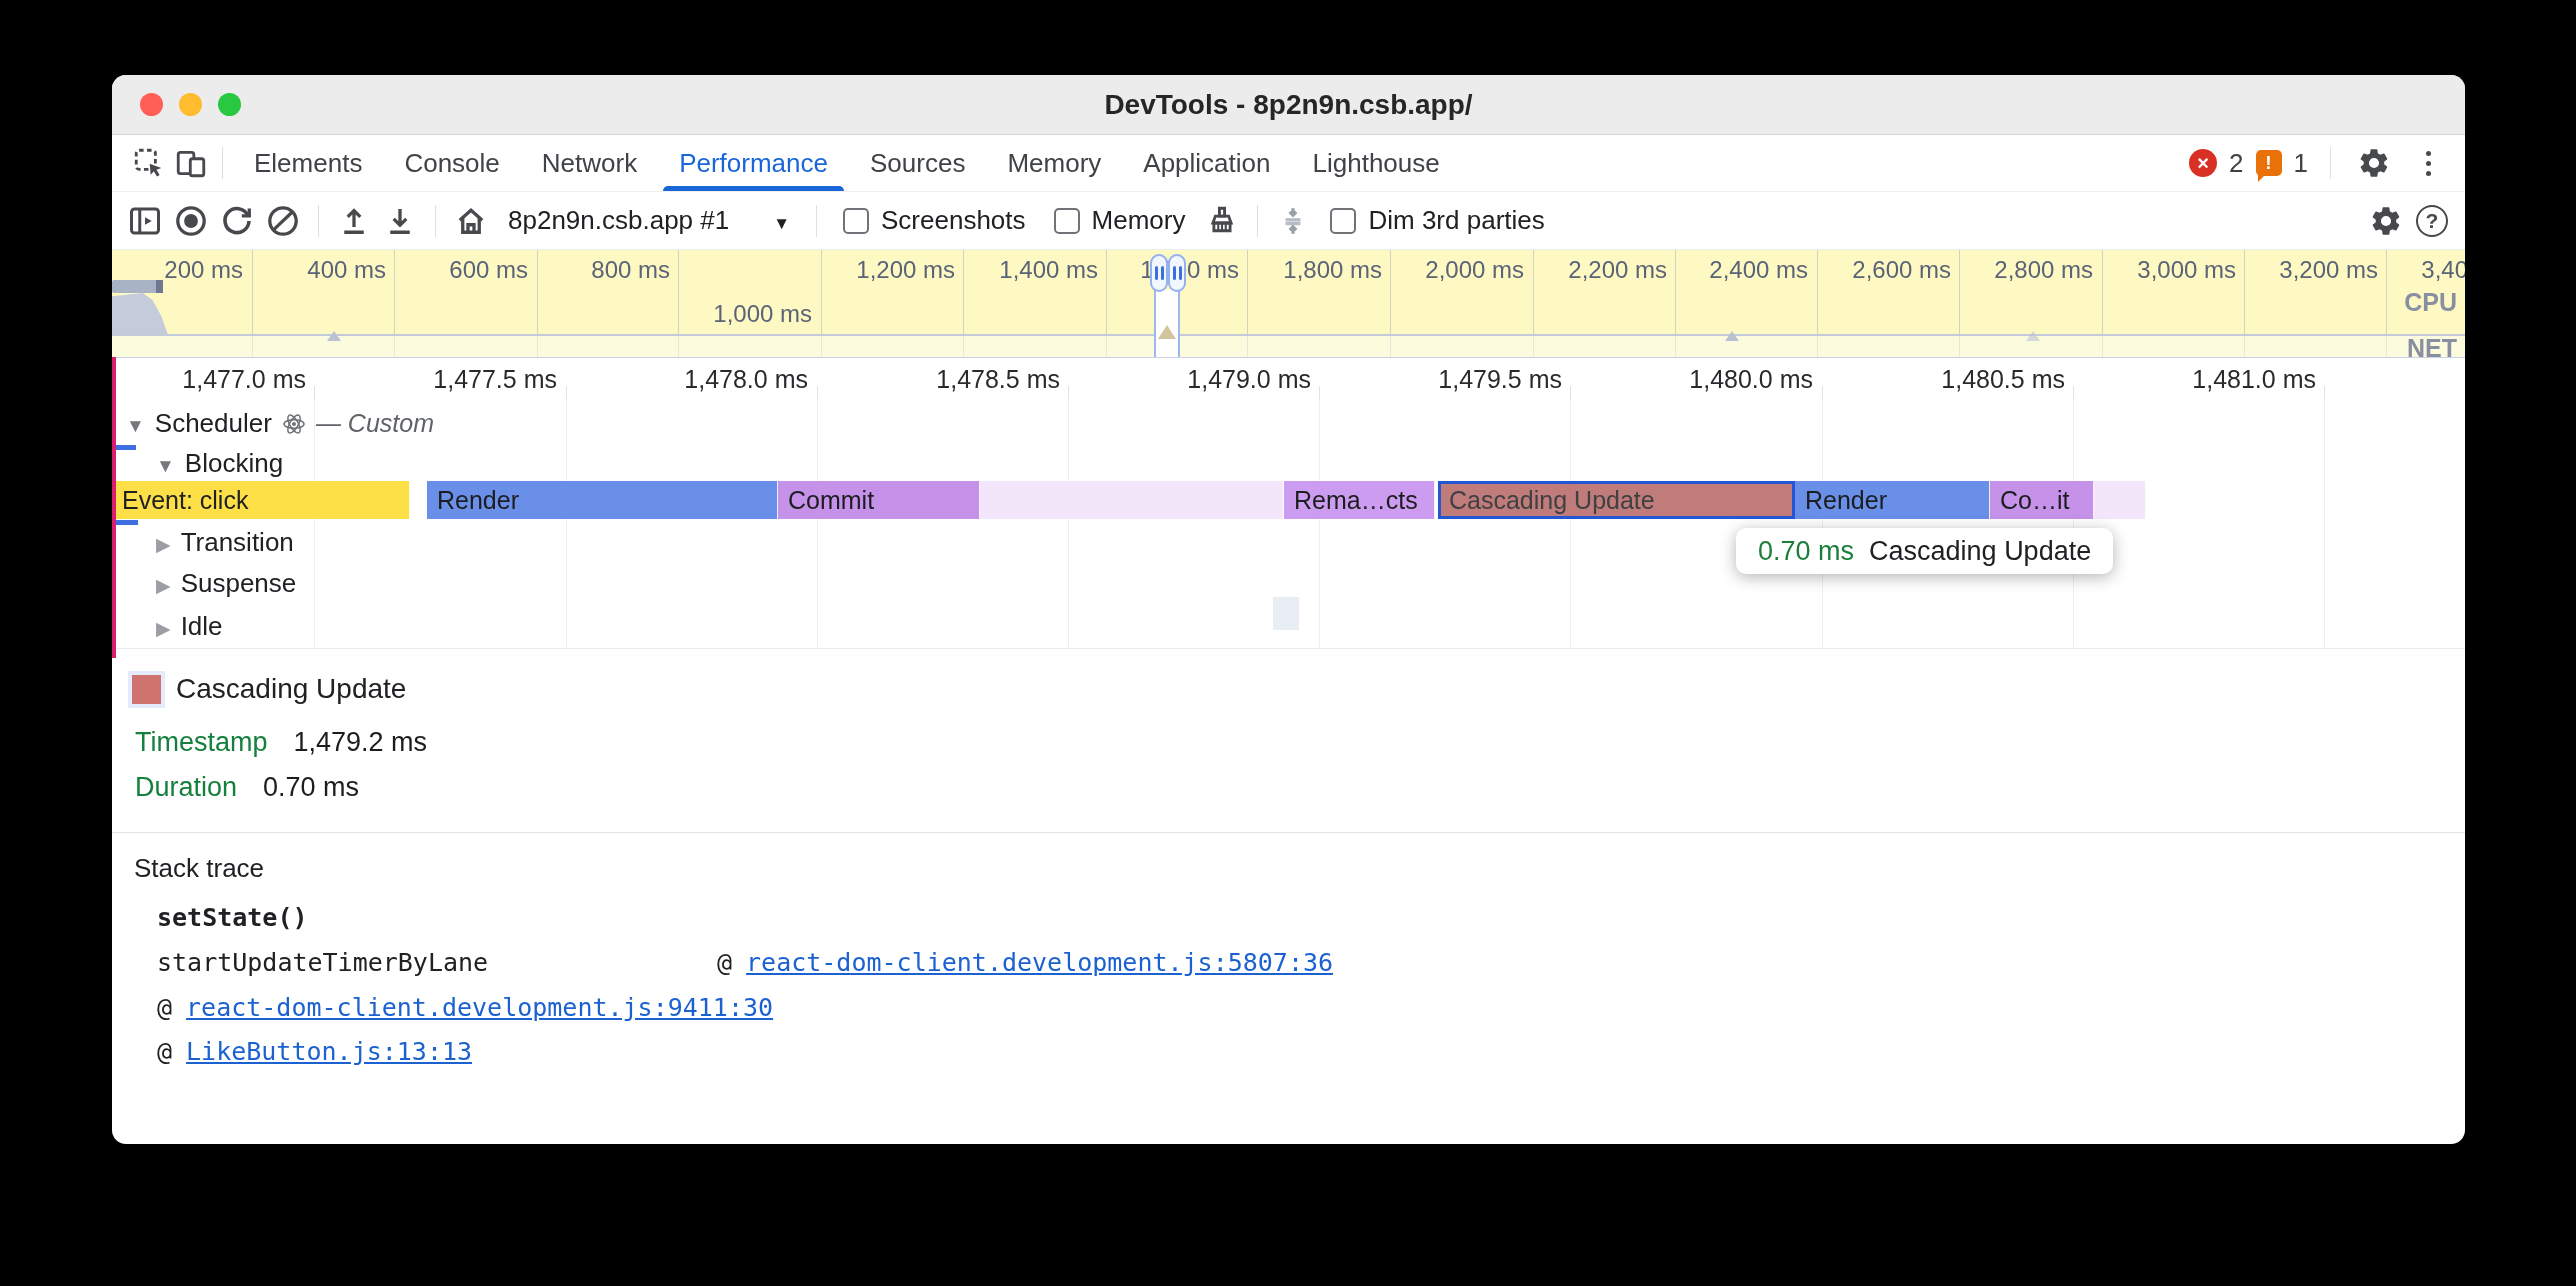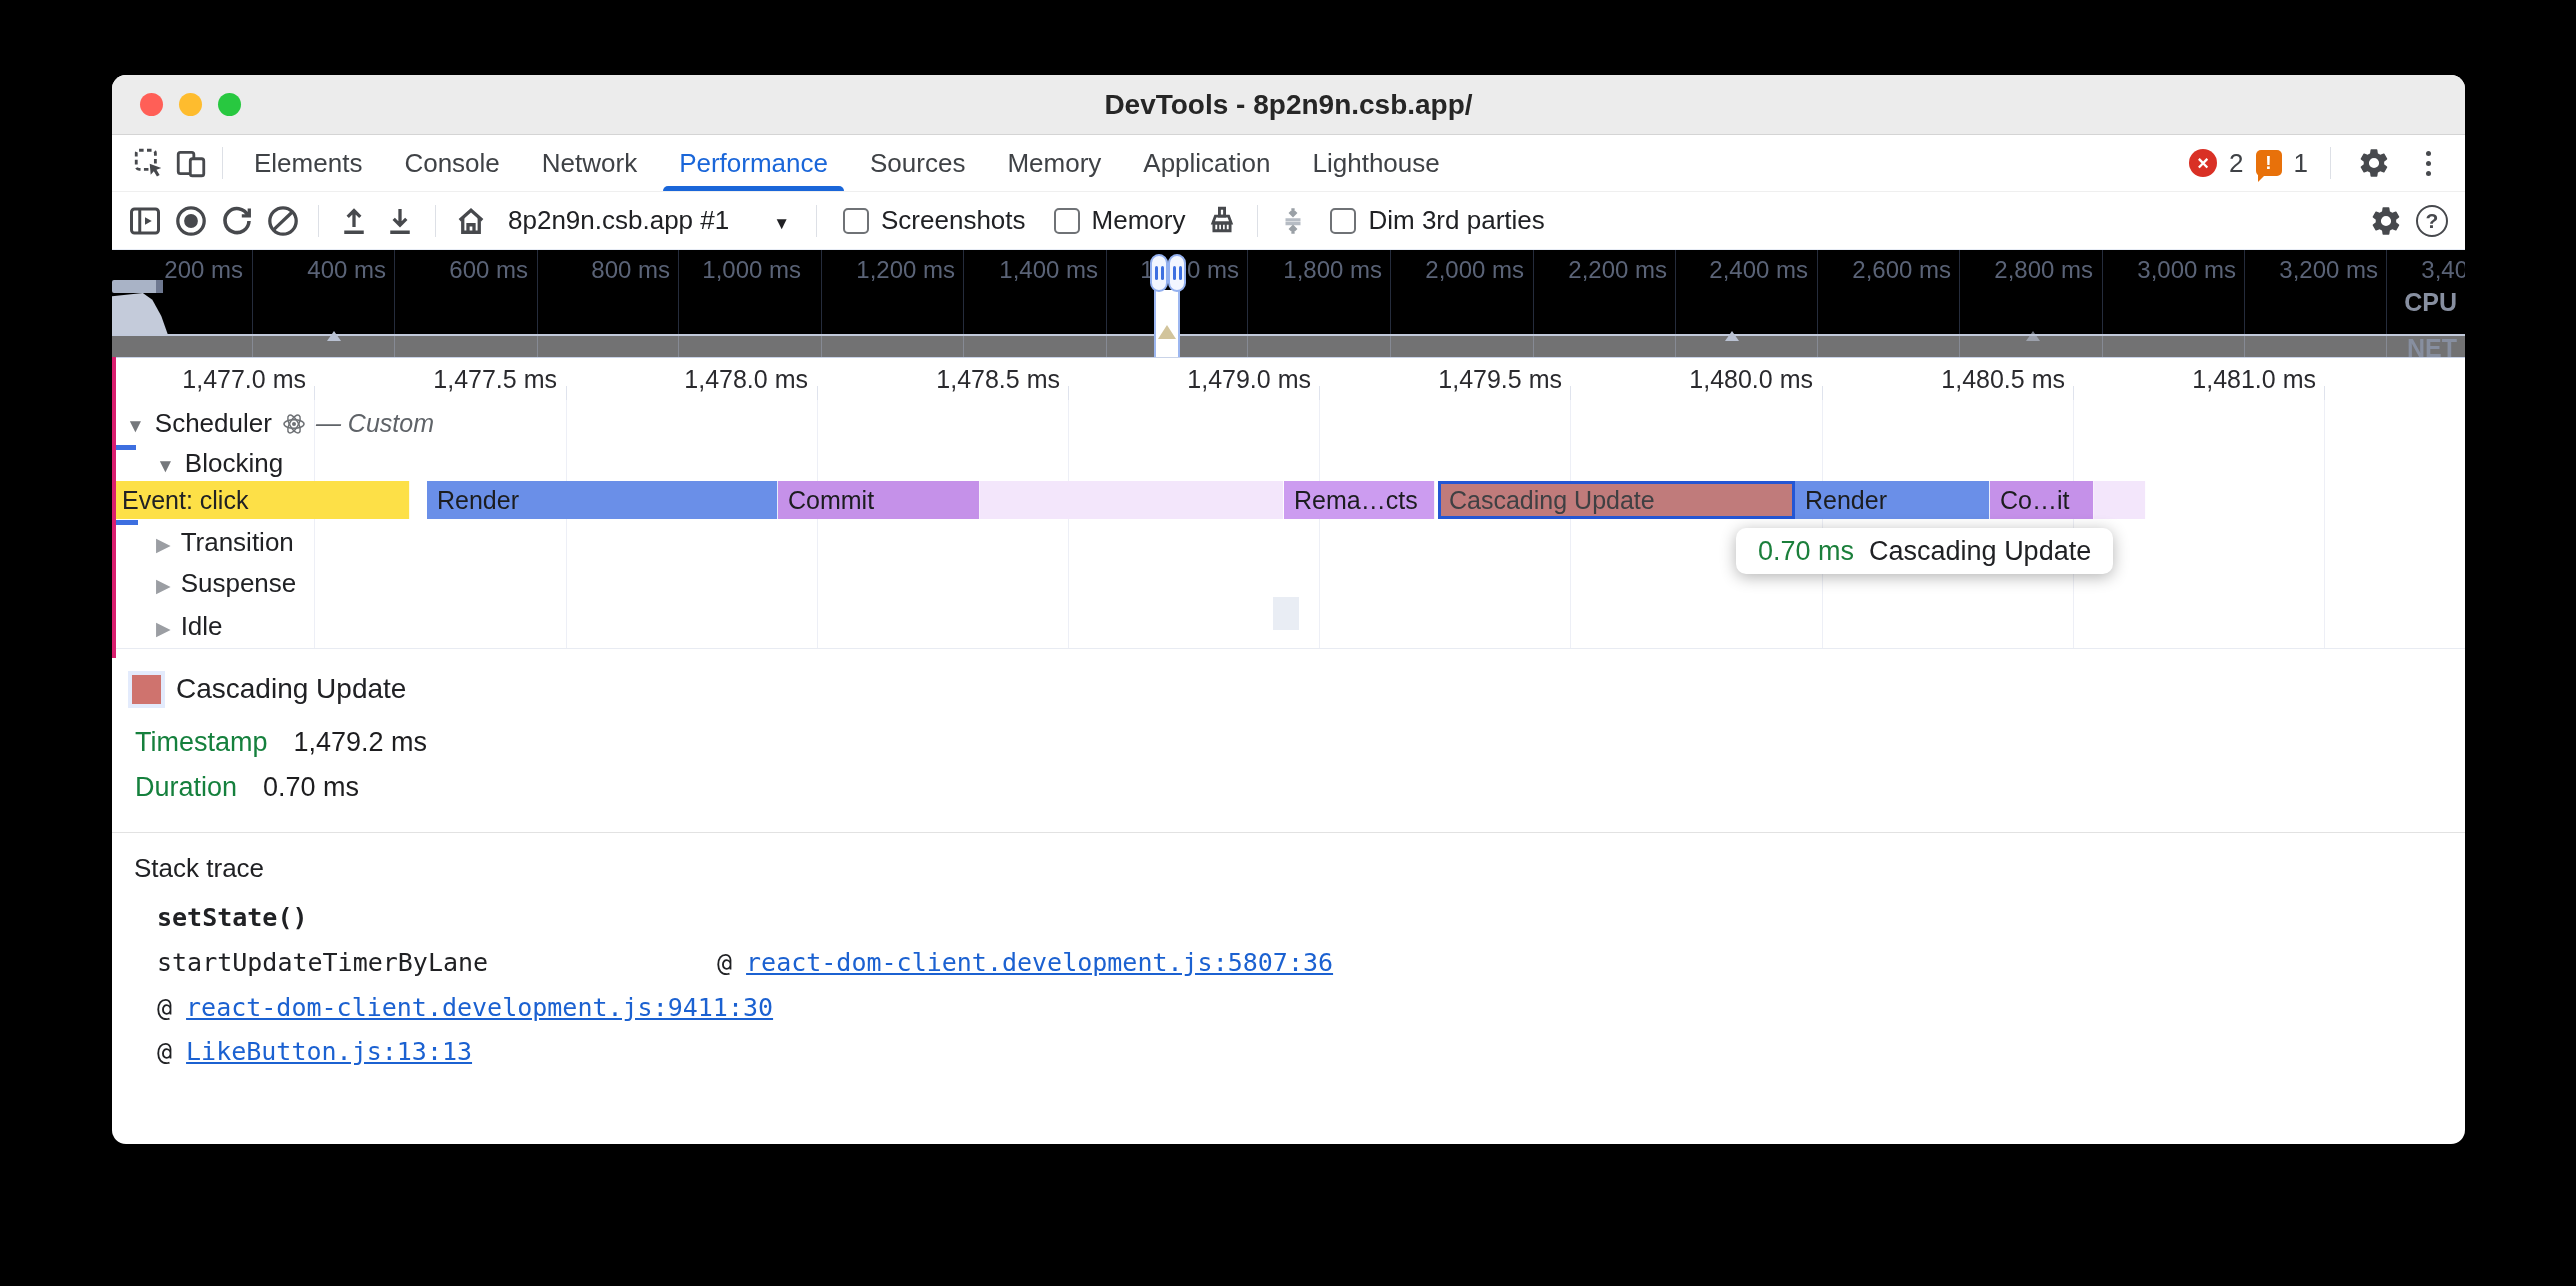--- a/index.html
+++ b/index.html
@@ -36,21 +36,21 @@
   
   .toolbar{height:58px;display:flex;align-items:center;padding:0 12px;gap:4px;background:#fff;border-bottom:1px solid #e7ecf5;}
   .profile-select{display:flex;align-items:center;font-size:26px;color:#202124;padding:0 12px;gap:44px;}
   .caret::before{content:"▼";font-size:17px;color:#202124;}
   .chkgrp{display:flex;align-items:center;margin:0 12px;gap:12px;}
   .chk{width:26px;height:26px;border:2.5px solid #6f7276;border-radius:5px;background:#fff;flex:none;}
   .chk-label{font-size:26px;color:#202124;white-space:nowrap;}
   .spacer{flex:1;}
 
   
-  .overview{position:relative;height:108px;background:#000000;border-bottom:1px solid #c9d3e8;overflow:hidden;}
+  .overview{position:relative;height:108px;background:#fef9c3;border-bottom:1px solid #c9d3e8;overflow:hidden;}
   .ov-line{position:absolute;top:0;bottom:0;width:1px;background:rgba(115,138,186,.32);}
   .ov-label{position:absolute;top:6px;width:199px;text-align:right;font-size:24px;color:#5a6377;z-index:1;}
   .ov-netbar{position:absolute;left:0;top:30px;width:50px;height:13px;background:#a9b3c6;border-radius:2px;}
   .ov-nettick{position:absolute;left:44px;top:30px;width:7px;height:13px;background:#6e7890;}
   .cpu-blob{position:absolute;left:0;top:43px;width:56px;height:42px;background:#c4cbda;clip-path:polygon(0 100%,0 8%,55% 0,72% 16%,88% 55%,100% 100%);}
   .ov-base{position:absolute;left:0;right:0;top:84px;height:2px;background:#c2cadb;}
   .ov-netlane{position:absolute;left:0;right:0;top:86px;bottom:0;background:rgba(252,253,255,.45);}
   .bump{position:absolute;top:74px;width:0;height:0;border:7px solid transparent;border-bottom:10px solid #b9c1d2;}
   .ov-side{position:absolute;right:8px;font-size:25px;font-weight:bold;color:#878fa0;z-index:2;}
   .sel-handle{position:absolute;top:4px;width:18px;height:38px;background:#f2f6ff;border:2px solid #93b0ef;border-radius:9px;display:flex;align-items:center;justify-content:center;gap:3px;z-index:4;}
@@ -286,21 +286,21 @@
     <div>
           <div class="ov-line" style="left: 140px;"></div>
           <div class="ov-label" style="left: -68px;">200 ms</div>
           <div class="ov-line" style="left: 282px;"></div>
           <div class="ov-label" style="left: 75px;">400 ms</div>
           <div class="ov-line" style="left: 425px;"></div>
           <div class="ov-label" style="left: 217px;">600 ms</div>
           <div class="ov-line" style="left: 566px;"></div>
           <div class="ov-label" style="left: 359px;">800 ms</div>
           <div class="ov-line" style="left: 709px;"></div>
-          <div class="ov-label" style="left: 490px;">1,000 ms</div>
+          <div class="ov-label" style="left: 501px; margin-top: 44px;">1,000 ms</div>
           <div class="ov-line" style="left: 851px;"></div>
           <div class="ov-label" style="left: 644px;">1,200 ms</div>
           <div class="ov-line" style="left: 994px;"></div>
           <div class="ov-label" style="left: 787px;">1,400 ms</div>
           <div class="ov-line" style="left: 1135px;"></div>
           <div class="ov-label" style="left: 928px;">1,600 ms</div>
           <div class="ov-line" style="left: 1278px;"></div>
           <div class="ov-label" style="left: 1071px;">1,800 ms</div>
           <div class="ov-line" style="left: 1421px;"></div>
           <div class="ov-label" style="left: 1213px;">2,000 ms</div>

